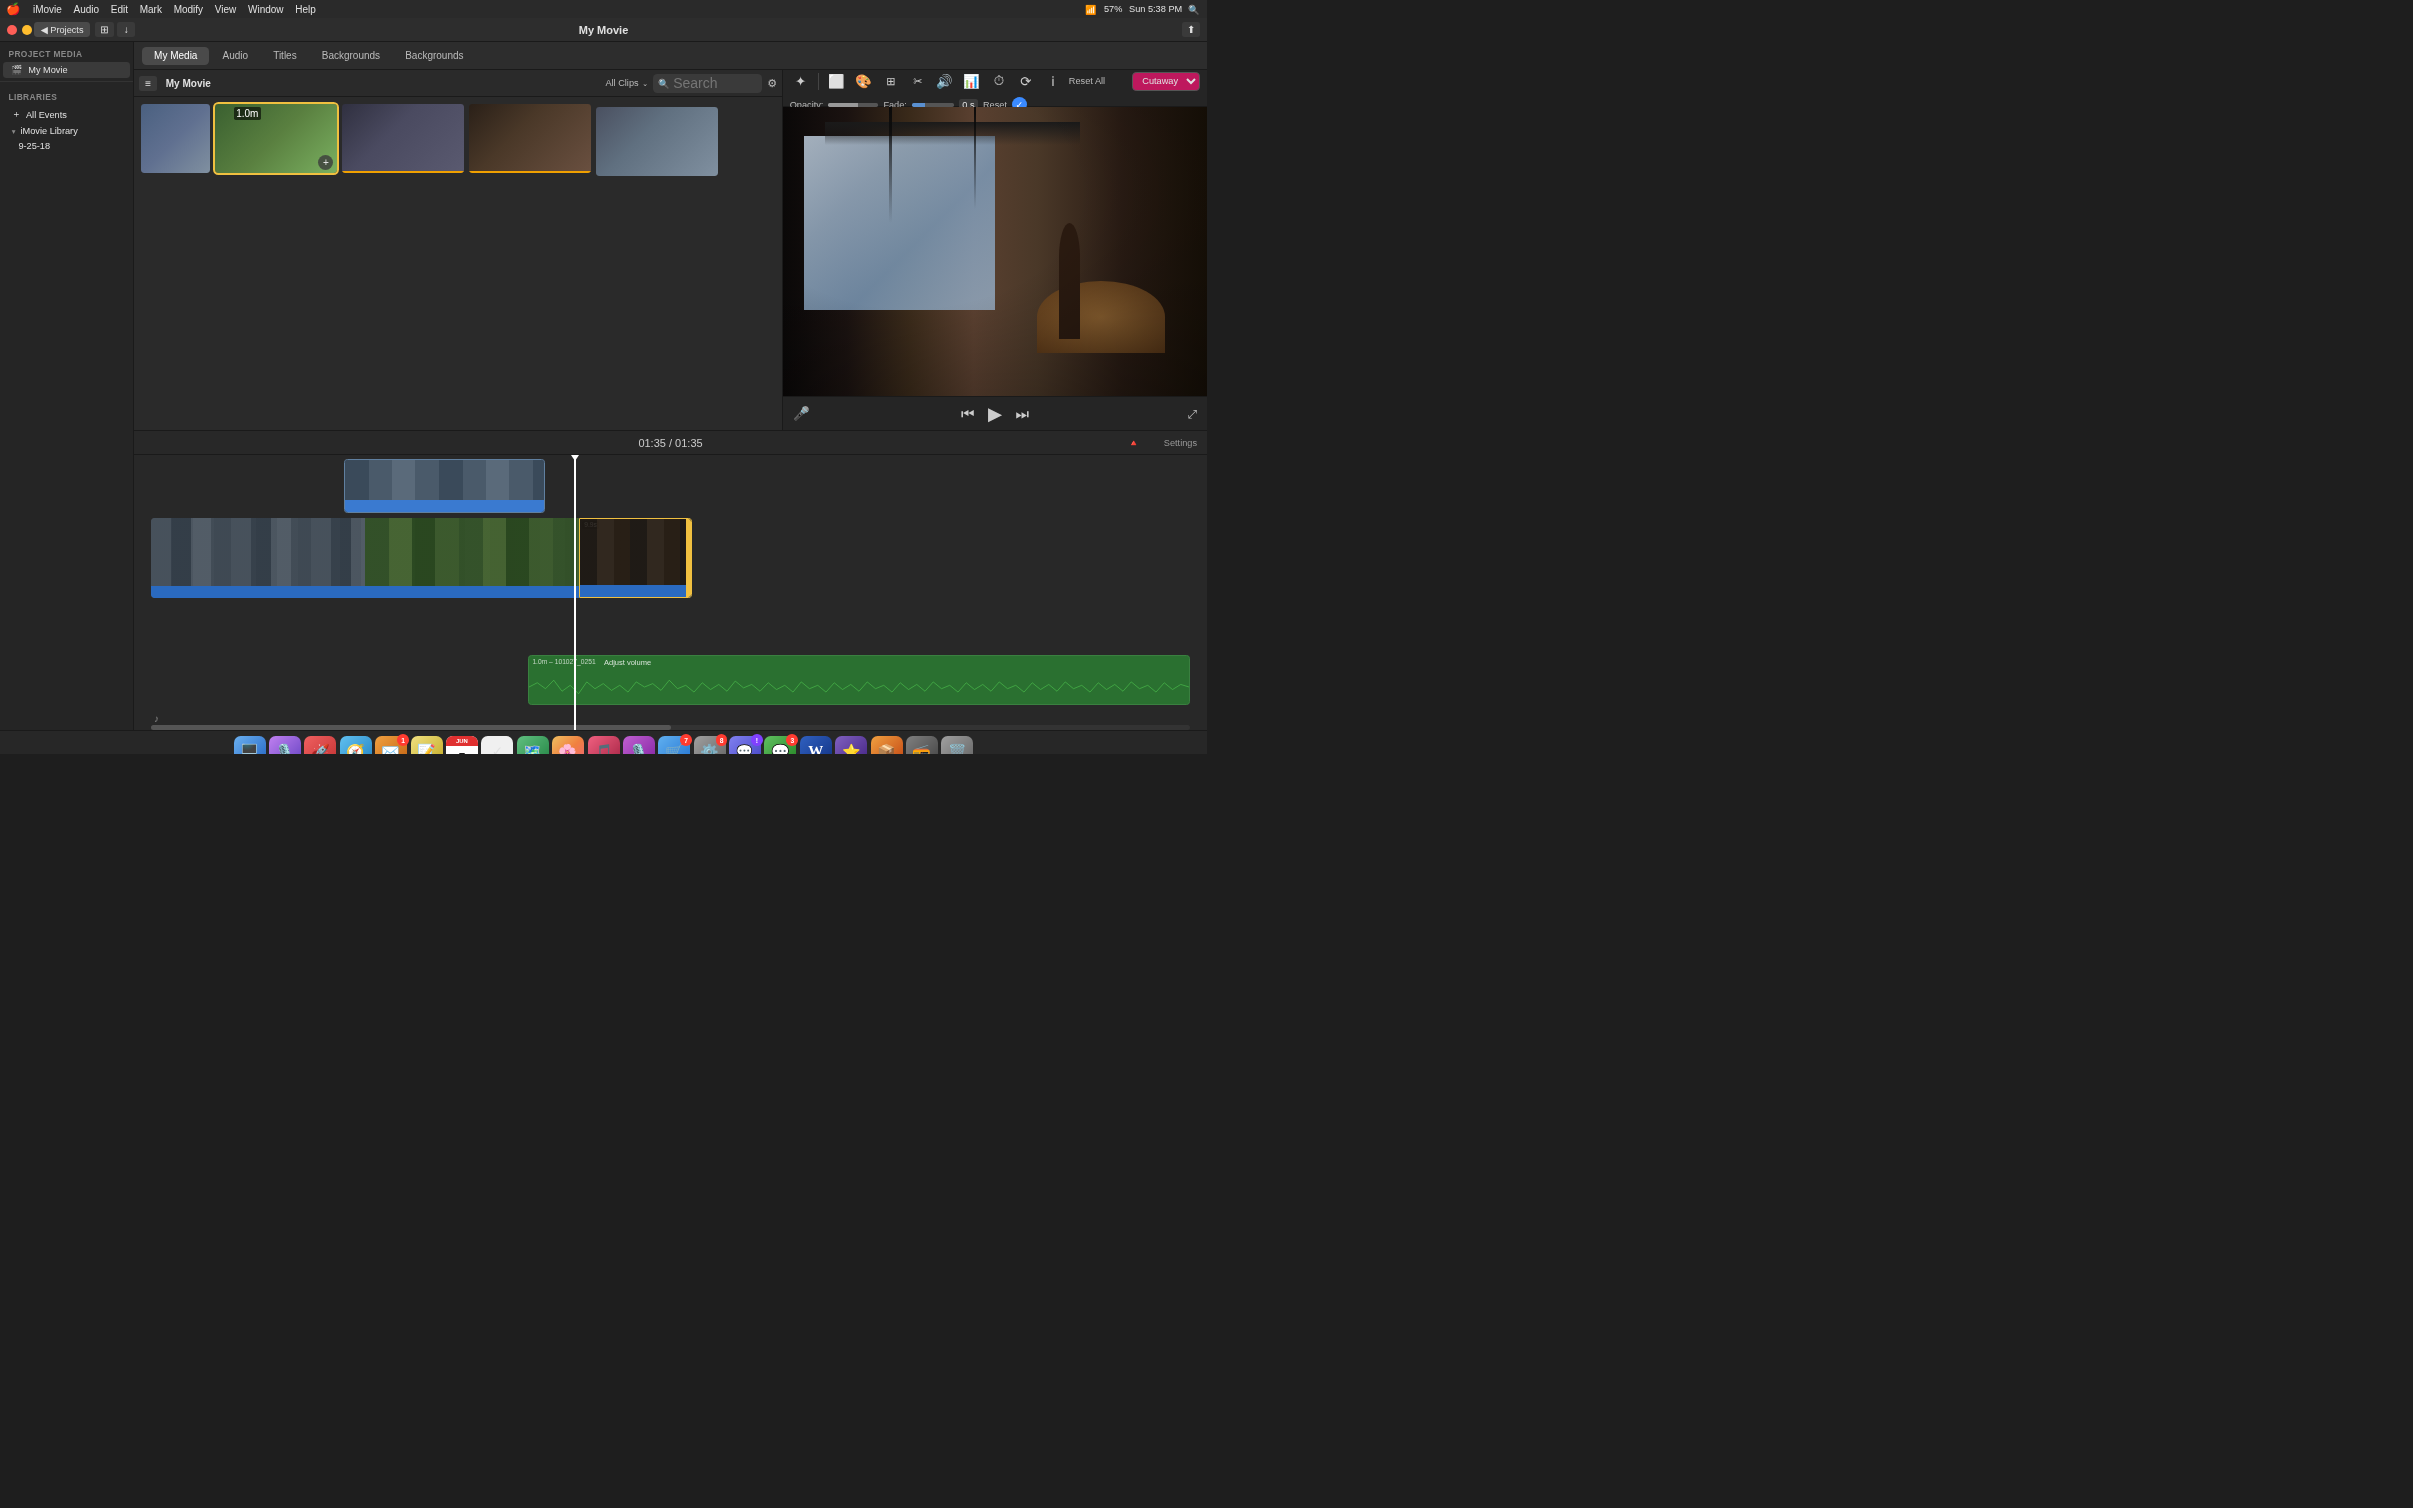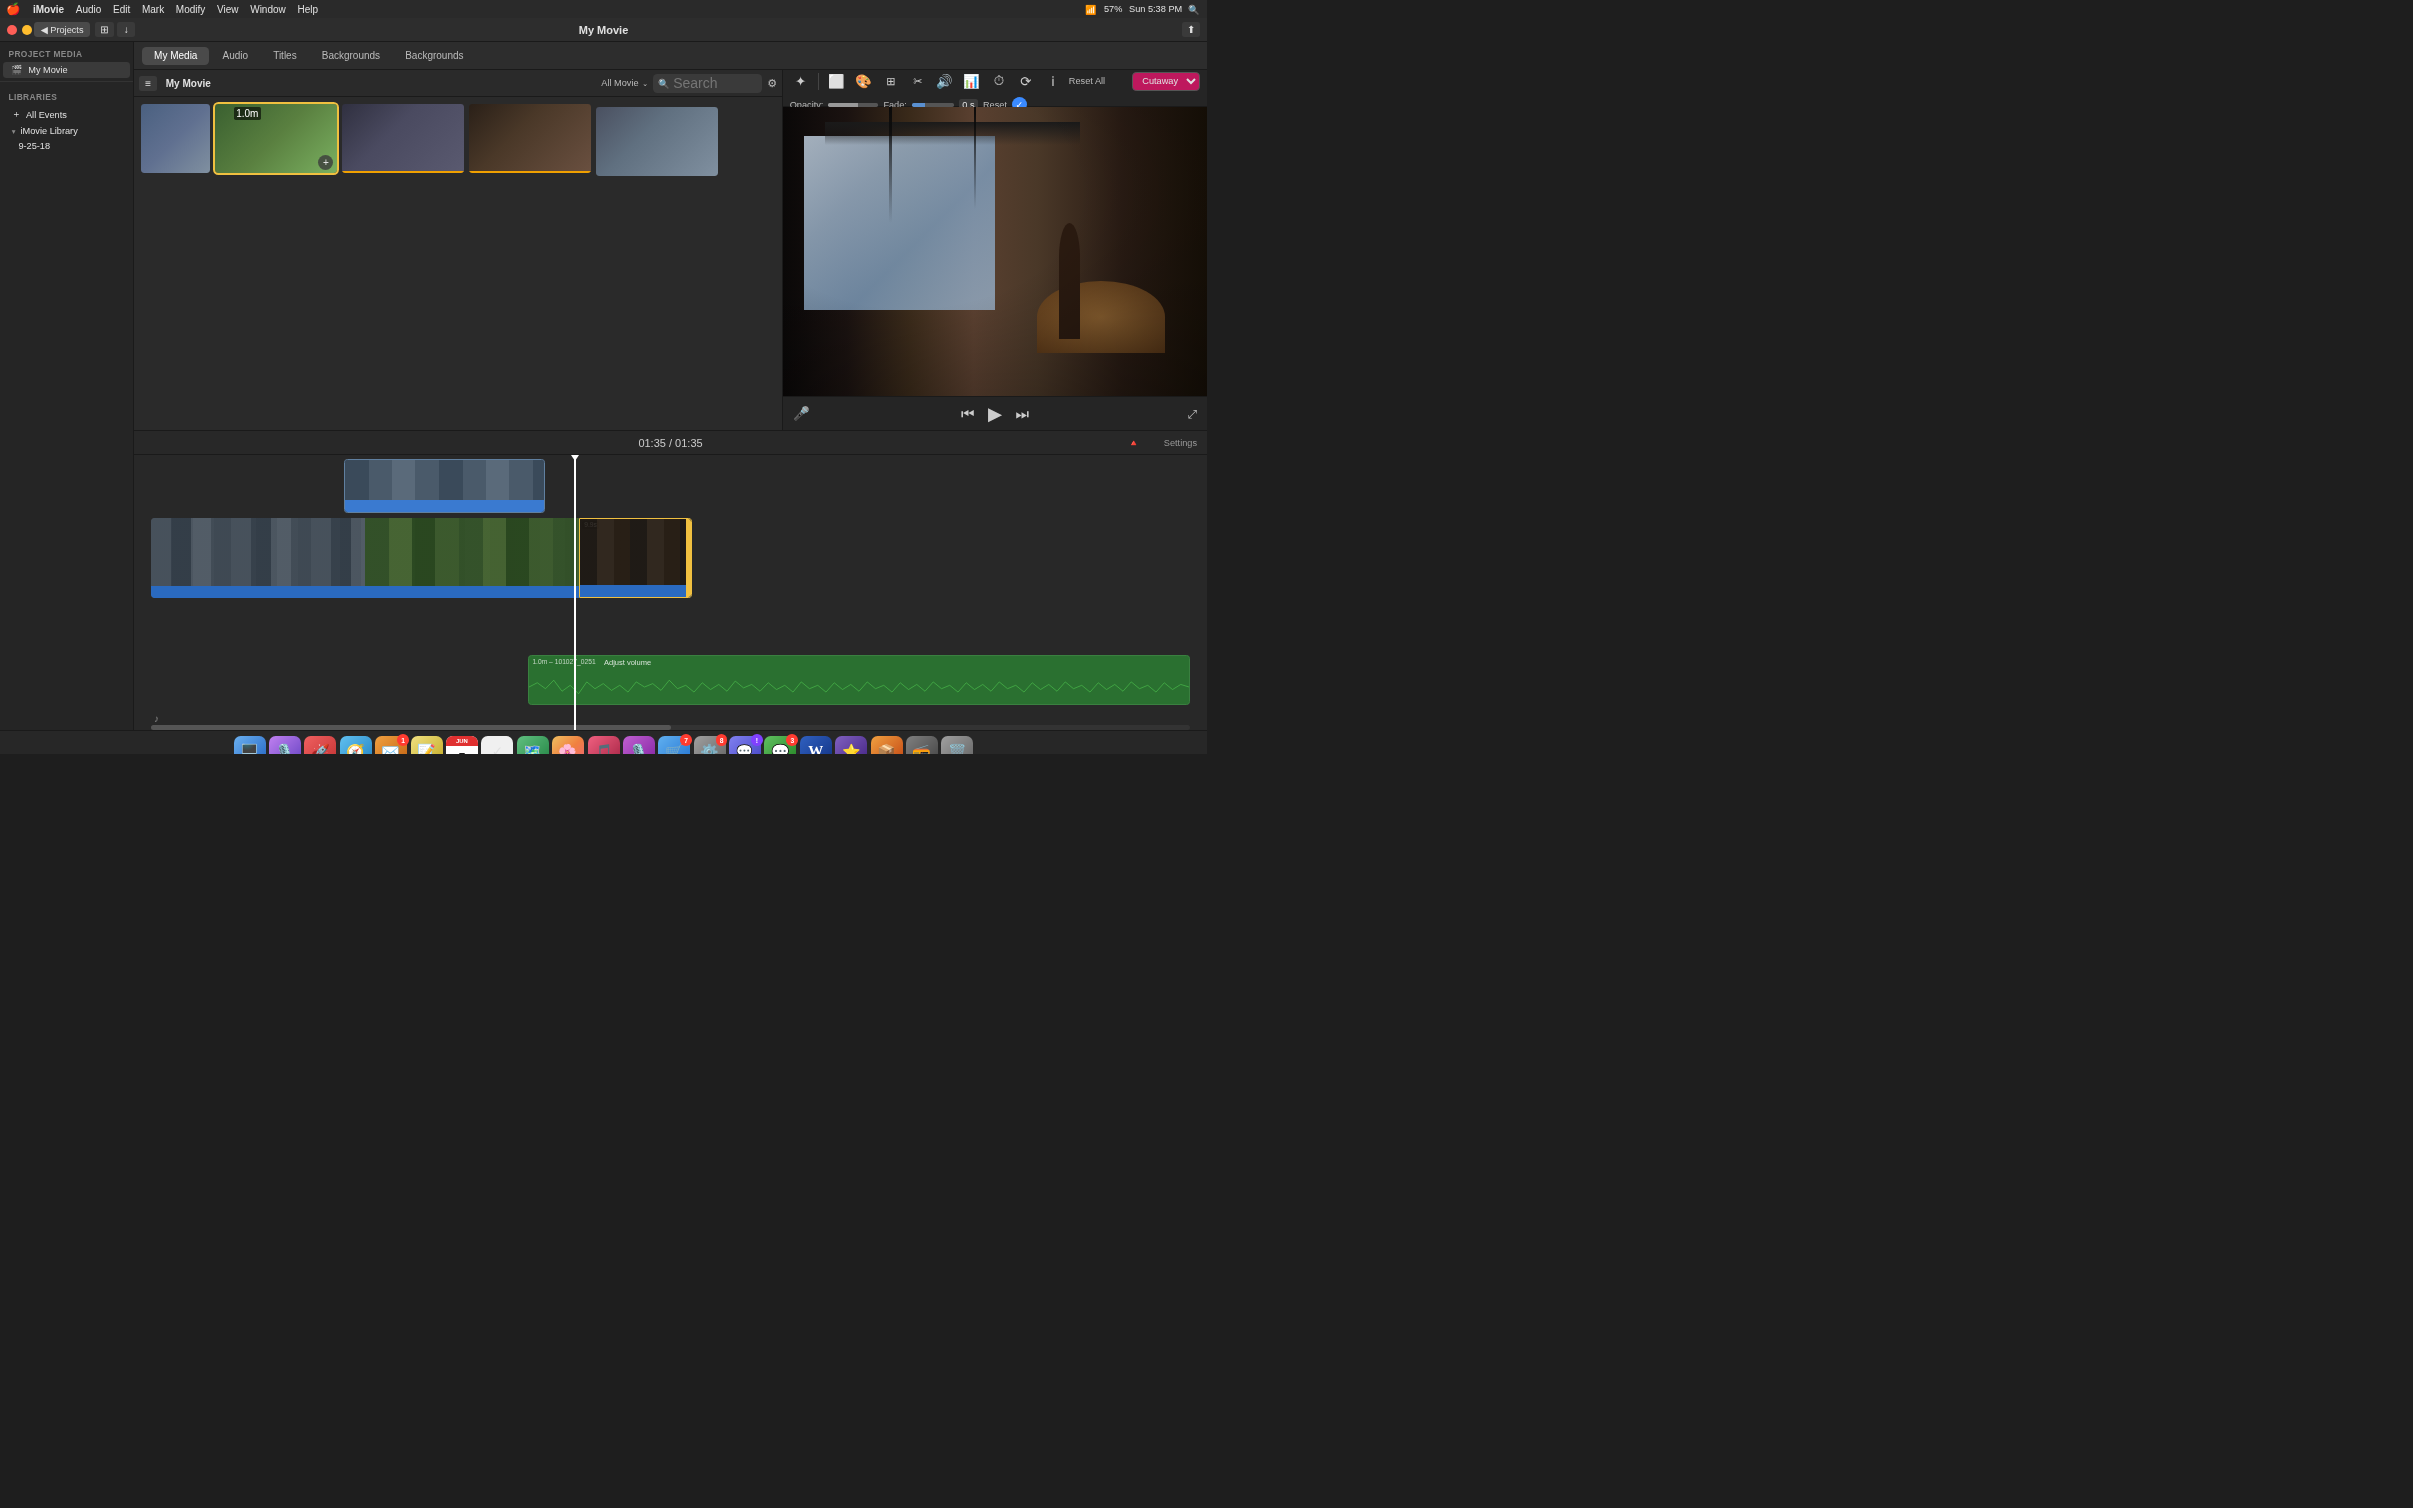--- a/index.html
+++ b/index.html
@@ -23,21 +23,21 @@
       align-items: center;
       padding: 0 6.7px;
       gap: 11.7px;
       font-size: 10px;
       color: #e0e0e0;
       position: relative;
       z-index: 100;
     }
     .menubar-apple { font-size: 11.7px; }
     .menubar-item { cursor: pointer; white-space: nowrap; }
-    .menubar-item.bold { font-weight: 700; }
+    .menubar-item.bold { font-weight: 400; }
     .menubar-right {
       margin-left: auto;
       display: flex;
       align-items: center;
       gap: 6.7px;
       font-size: 9.2px;
     }
 
     
     .titlebar {
@@ -744,21 +744,21 @@
       <div class="tab">Backgrounds</div>
     </div>
 
     <div class="upper-area">
 
       <div class="media-browser">
         <div class="media-browser-toolbar">
           <div class="sidebar-toggle-btn">≡</div>
           <span class="media-title">My Movie</span>
           <div class="clip-filter">
-            <span>All Movie</span>
+            <span>All Clips</span>
             <span style="font-size:7.5px;">⌄</span>
           </div>
           <div class="search-box">
             <span style="font-size:9.2px;color:#888;">🔍</span>
             <input type="text" placeholder="Search" style="">
           </div>
           <span class="settings-gear">⚙</span>
         </div>
         <div class="media-grid">
 

